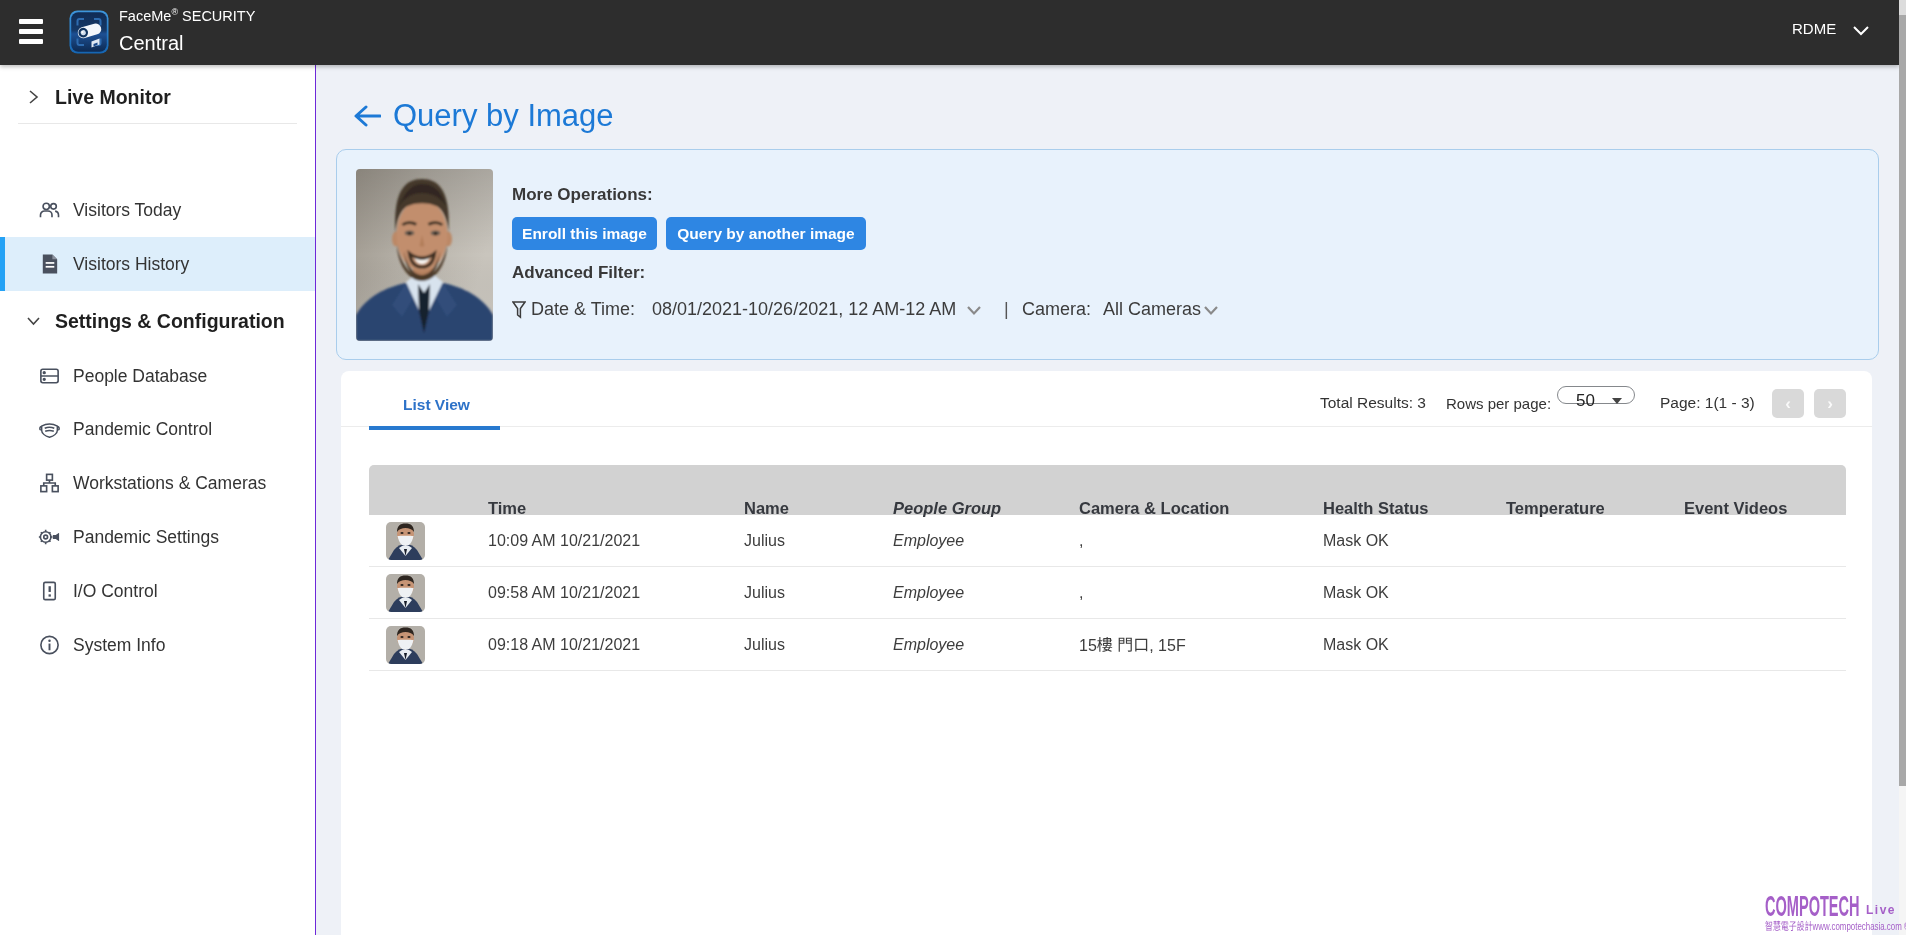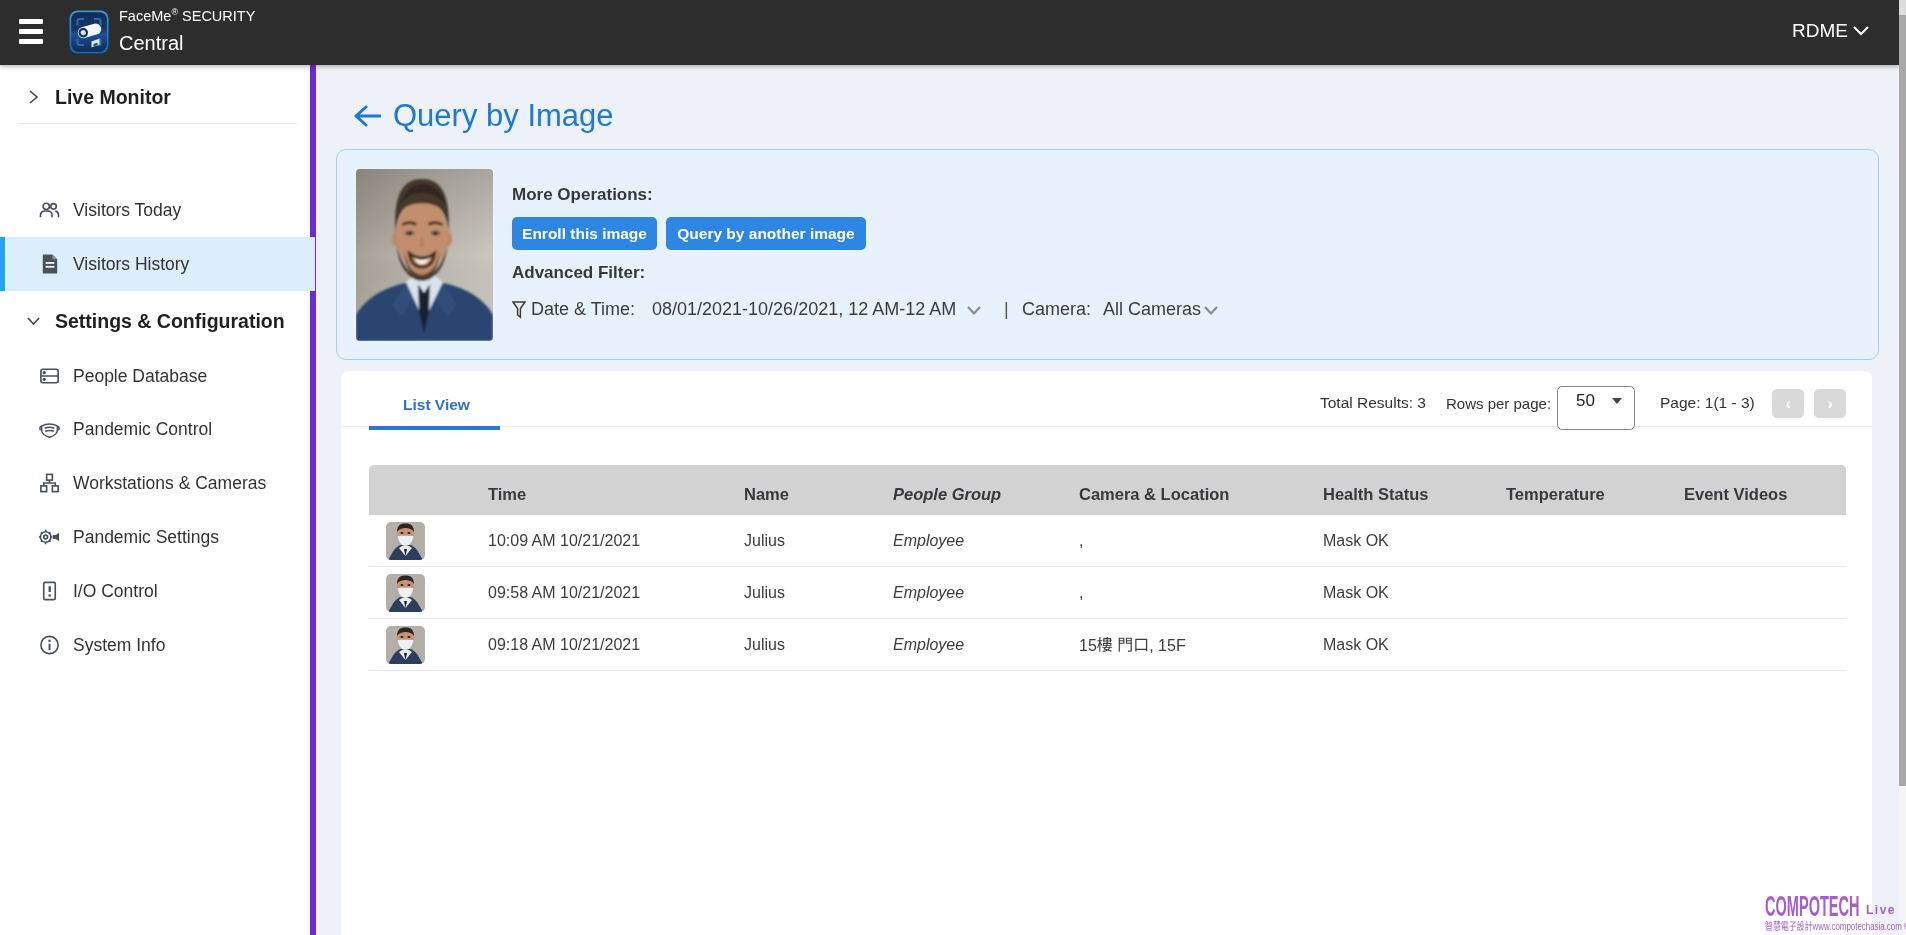--- a/index.html
+++ b/index.html
@@ -5,24 +5,24 @@
   * { margin:0; padding:0; box-sizing:border-box; }
   html,body { width:1906px; height:935px; overflow:hidden; font-family:"Liberation Sans", sans-serif; background:#eef1f7; }
   .abs { position:absolute; }
 
   
   #topbar { position:absolute; left:0; top:0; width:1899px; height:65px; background:#2d2d2d; z-index:20; box-shadow:0 2px 4px rgba(0,0,0,.25);padding-left:35px; }
   .hline { position:absolute; left:19px; width:24px; height:5px; background:#fff; border-radius:1px; }
   #brandtext { position:absolute; left:119px; top:7px; color:#fff; font-size:14.5px; }
   #brandtext sup { font-size:9px; }
   #central { position:absolute; left:119px; top:32px; color:#fff; font-size:20px; }
-  #rdme { position:absolute; left:1792px; top:20px; color:#fff; font-size:19px; }
-
-  
-  #sidebar { position:absolute; left:0; top:65px; width:316px; height:870px; background:#fff; border-right:6px solid #6d28d9; z-index:10; }
+  #rdme { position:absolute; left:1792px; top:20px; color:#fff; font-size:15px; }
+
+  
+  #sidebar { position:absolute; left:0; top:65px; width:316px; height:870px; background:#fff; border-right:1px solid #6d28d9; z-index:10; }
   .navhead { position:absolute; left:0; width:315px; height:54px; }
   .navhead .txt { position:absolute; left:55px; top:50%; transform:translateY(-50%); font-size:19.5px; font-weight:bold; color:#1f1f1f; }
   .navhead .chev { position:absolute; left:26px; top:50%; transform:translateY(-50%); }
   .navitem { position:absolute; left:0; width:315px; height:54px; }
   .navitem .txt { position:absolute; left:73px; top:50%; transform:translateY(-50%); font-size:17.5px; color:#333; }
   .navitem .ic { position:absolute; left:38px; top:50%; transform:translateY(-50%); width:23px; height:23px; }
   .navitem.sel { background:#ddeefb; }
   .navitem.sel::before { content:""; position:absolute; left:0; top:0; width:5px; height:100%; background:#25a2f5; }
   #divider1 { position:absolute; left:18px; top:58px; width:279px; height:1px; background:#e8e8e8; }
   #title { position:absolute; left:393px; top:98px; color:#1c79d6; font-size:31px; }
@@ -37,28 +37,28 @@
   #advfilter { position:absolute; left:512px; top:263px; font-size:17px; font-weight:bold; color:#383838; }
   #filterrow { position:absolute; left:511px; top:299px; height:22px; font-size:18px; color:#3c3c3c; }
   #filterrow span { white-space:nowrap; }
 
   
   #card { position:absolute; left:341px; top:371px; width:1531px; height:564px; background:#fff; border-radius:8px 8px 0 0; }
   #tabrow { position:absolute; left:0; top:0; width:1531px; height:56px; border-bottom:1px solid #ececec; }
   #listview { position:absolute; left:62px; top:25px; font-size:15.5px; font-weight:bold; color:#2d72c8; }
   #tabline { position:absolute; left:28px; top:55px; width:131px; height:4px; background:#2779cf; }
   .ctrl { position:absolute; font-size:15.5px; color:#333; top:23px; }
-  #rowsel { position:absolute; left:1216px; top:15px; width:78px; height:44px; border:1px solid #85888c; border-radius:5px; background:#fff; }
+  #rowsel { position:absolute; left:1216px; top:15px; width:78px; height:18px; border:1px solid #85888c; border-radius:13px; background:#fff; }
   #rowsel .v { position:absolute; left:18px; top:4px; font-size:17px; color:#222; }
   #rowsel .c { position:absolute; right:12px; top:11px; width:0; height:0; border-left:5px solid transparent; border-right:5px solid transparent; border-top:6px solid #444; }
   .pgbtn { position:absolute; top:18px; width:32px; height:29px; background:#d9d9d9; border-radius:5px; color:#fafafa; font-size:17px; display:flex; align-items:center; justify-content:center; font-weight:bold; }
 
   #tablewrap { position:absolute; left:28px; top:94px; width:1477px; }
   #thead { position:relative; height:50px; background:#d2d2d2; border-radius:5px 5px 0 0; }
-  #thead .h { position:absolute; top:4px; height:66px; line-height:50px; font-size:16.5px; font-weight:bold; color:#36393f; }
+  #thead .h { position:absolute; top:18px; height:66px; line-height:50px; font-size:16.5px; font-weight:bold; color:#36393f; }
   .trow { position:relative; height:52px; border-bottom:1px solid #e8e8e8; }
   .trow .c { position:absolute; top:0; height:40px; line-height:52px; font-size:16px; color:#3d3d3d; }
   .thumb { position:absolute; left:17px; top:7px; width:39px; height:38px; border-radius:5px; overflow:hidden; }
 
   
   .col-time { left:119px; }
   .col-name { left:375px; }
   .col-group { left:524px;font-style:italic; }
   .col-cam { left:710px; }
   .col-health { left:954px; }

